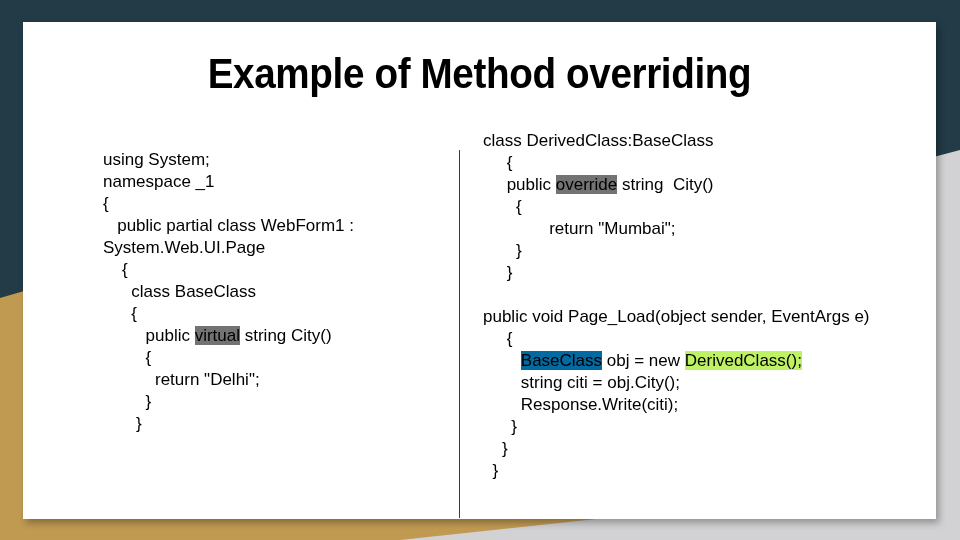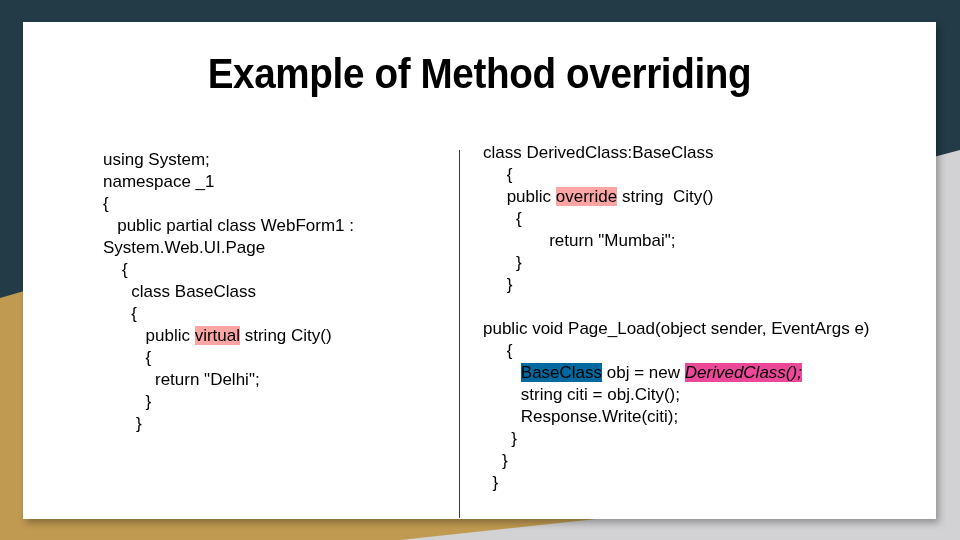--- a/index.html
+++ b/index.html
@@ -93,44 +93,44 @@
     color: #000000;
     white-space: pre-wrap;
   }
   .col-left {
     left: 80px;
     top: 127px;
     width: 330px;
   }
   .col-right {
     left: 460px;
-    top: 120px;
+    top: 108px;
     width: 430px;
   }
   .code-line {
     white-space: pre-wrap;
     min-height: 22px;
   }
   .code-line.blank {
     height: 22px;
   }
 
   .divider {
     position: absolute;
     left: 436px;
     top: 128px;
     width: 1px;
     height: 368px;
     background: #3b3b3b;
   }
 
   
-  .hl-yellow { background: #fca5a5; }
+  .hl-yellow { background: #737373; }
   .hl-green  { background: #0369a1; }
-  .hl-blue   { background: #ec4899; font-style: italic; }
+  .hl-blue   { background: #bef264; }
 </style>
 </head>
 <body>
 
 <div id="slide">
 
   <div class="bg-navy"></div>
   <div class="bg-gold-left"></div>
   <div class="bg-gold-bottom"></div>
   <div class="bg-gray-right"></div>

